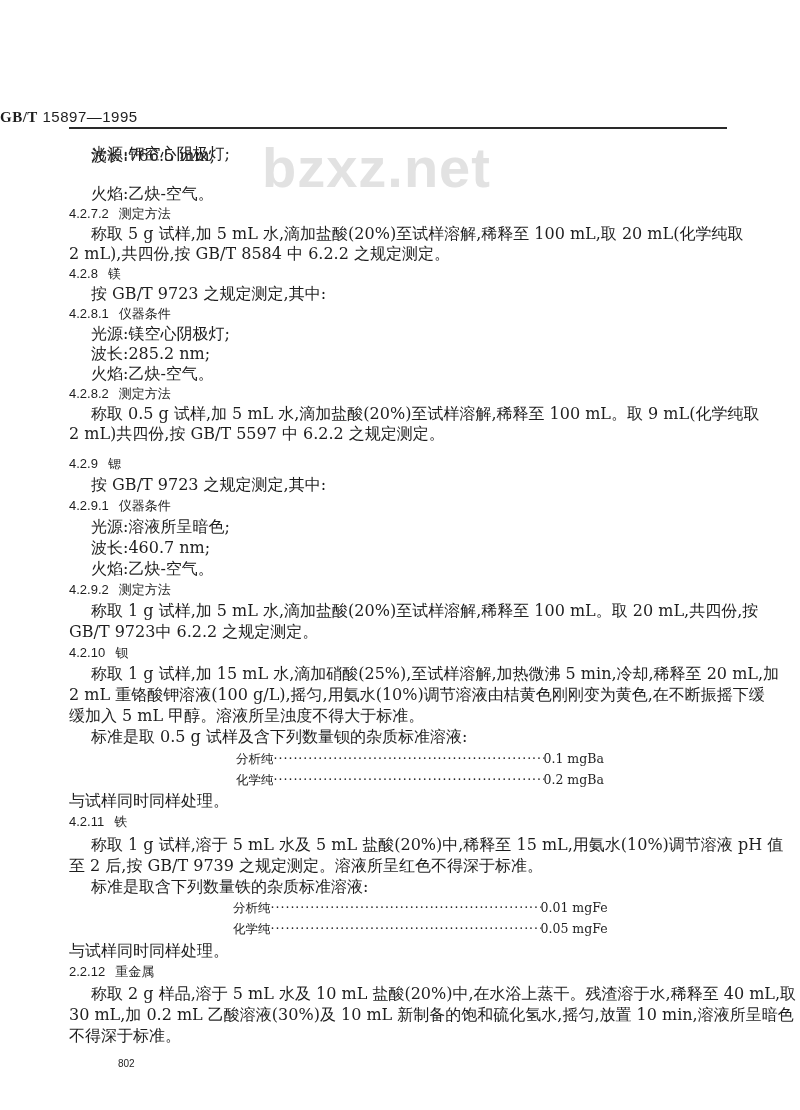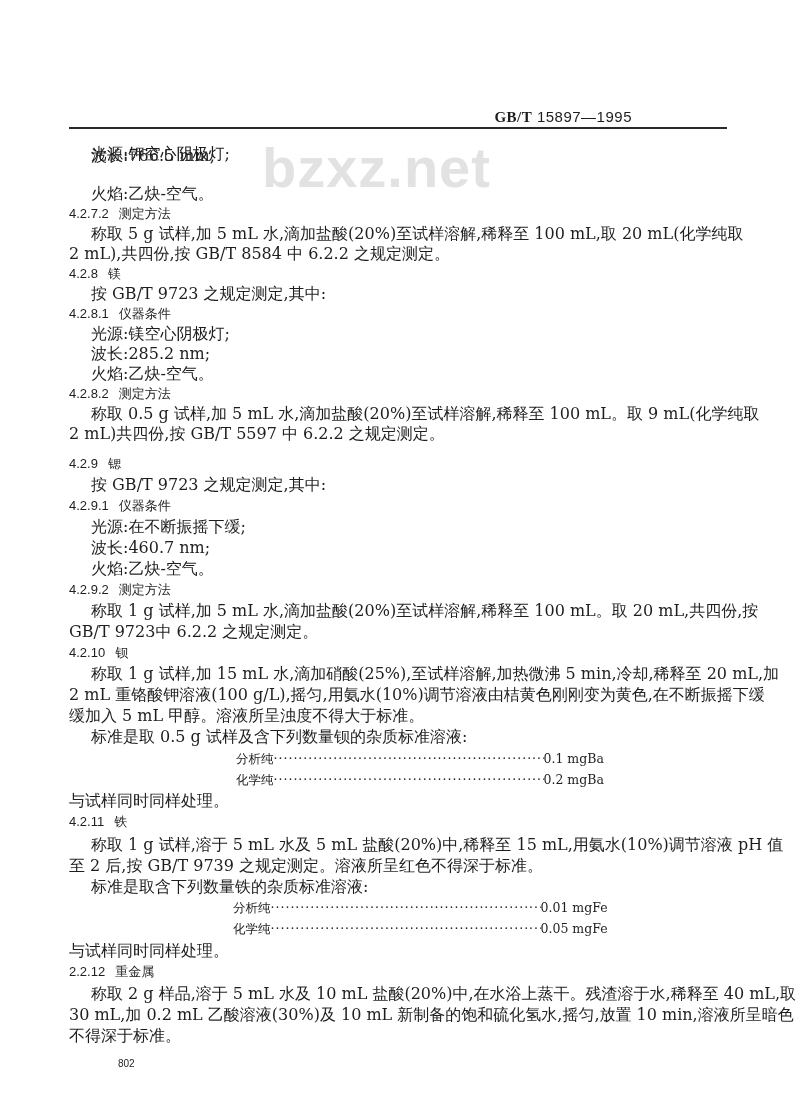--- a/index.html
+++ b/index.html
@@ -1,21 +1,21 @@
 <!DOCTYPE html>
 <html><head>
   <meta charset="utf-8">
   <style>
     html, body { margin: 0; padding: 0; }
     body {
       width: 800px; height: 1110px; background: #ffffff; position: relative; overflow: hidden;
       font-family: "DejaVu Serif", "Liberation Serif", serif; color: #1e1e1e;
     }
     .header-title {
-      position: absolute; top: 108px; left: 0; width: 632px; text-align: right;
+      position: absolute; top: 108px; left: 0; width: 632px; text-align: left;
       font-family: "Liberation Sans", "DejaVu Sans", sans-serif; font-size: 15px; letter-spacing: 0.5px;
     }
     .header-title .std { font-family: "Liberation Serif", serif; font-weight: bold; }
     .header-rule { position: absolute; top: 127px; left: 69px; width: 658px; height: 2px; background: #2a2a2a; }
     .watermark {
       position: absolute; top: 140px; left: 262px; font-family: "Liberation Sans", "DejaVu Sans", sans-serif;
       font-weight: bold; font-size: 56px; color: #e2e2e2; letter-spacing: 1px; z-index: 0; line-height: 1;
     }
     .line { position: absolute; font-size: 16px; line-height: 18px; white-space: nowrap; z-index: 1; }
     .l0 { left: 69px; }
@@ -53,21 +53,21 @@
   <div class="line l1" style="top:325px">光源:镁空心阴极灯;</div>
   <div class="line l1" style="top:345px">波长:285.2 nm;</div>
   <div class="line l1" style="top:365px">火焰:乙炔-空气。</div>
   <div class="line sec" style="top:385px"><span>4.2.8.2</span><span class="t">测定方法</span></div>
   <div class="line l1" style="top:405px">称取 0.5 g 试样,加 5 mL 水,滴加盐酸(20%)至试样溶解,稀释至 100 mL。取 9 mL(化学纯取</div>
   <div class="line l0" style="top:425px">2 mL)共四份,按 GB/T 5597 中 6.2.2 之规定测定。</div>
 
   <div class="line sec" style="top:455px"><span>4.2.9</span><span class="t">锶</span></div>
   <div class="line l1" style="top:476px">按 GB/T 9723 之规定测定,其中:</div>
   <div class="line sec" style="top:497px"><span>4.2.9.1</span><span class="t">仪器条件</span></div>
-  <div class="line l1" style="top:518px">光源:在不断振摇下缓;</div>
+  <div class="line l1" style="top:518px">光源:溶液所呈暗色;</div>
   <div class="line l1" style="top:539px">波长:460.7 nm;</div>
   <div class="line l1" style="top:560px">火焰:乙炔-空气。</div>
   <div class="line sec" style="top:581px"><span>4.2.9.2</span><span class="t">测定方法</span></div>
   <div class="line l1" style="top:602px">称取 1 g 试样,加 5 mL 水,滴加盐酸(20%)至试样溶解,稀释至 100 mL。取 20 mL,共四份,按</div>
   <div class="line l0" style="top:623px">GB/T 9723中 6.2.2 之规定测定。</div>
 
   <div class="line sec" style="top:644px"><span>4.2.10</span><span class="t">钡</span></div>
   <div class="line l1" style="top:665px">称取 1 g 试样,加 15 mL 水,滴加硝酸(25%),至试样溶解,加热微沸 5 min,冷却,稀释至 20 mL,加</div>
   <div class="line l0" style="top:686px">2 mL 重铬酸钾溶液(100 g/L),摇匀,用氨水(10%)调节溶液由桔黄色刚刚变为黄色,在不断振摇下缓</div>
   <div class="line l0" style="top:707px">缓加入 5 mL 甲醇。溶液所呈浊度不得大于标准。</div>

